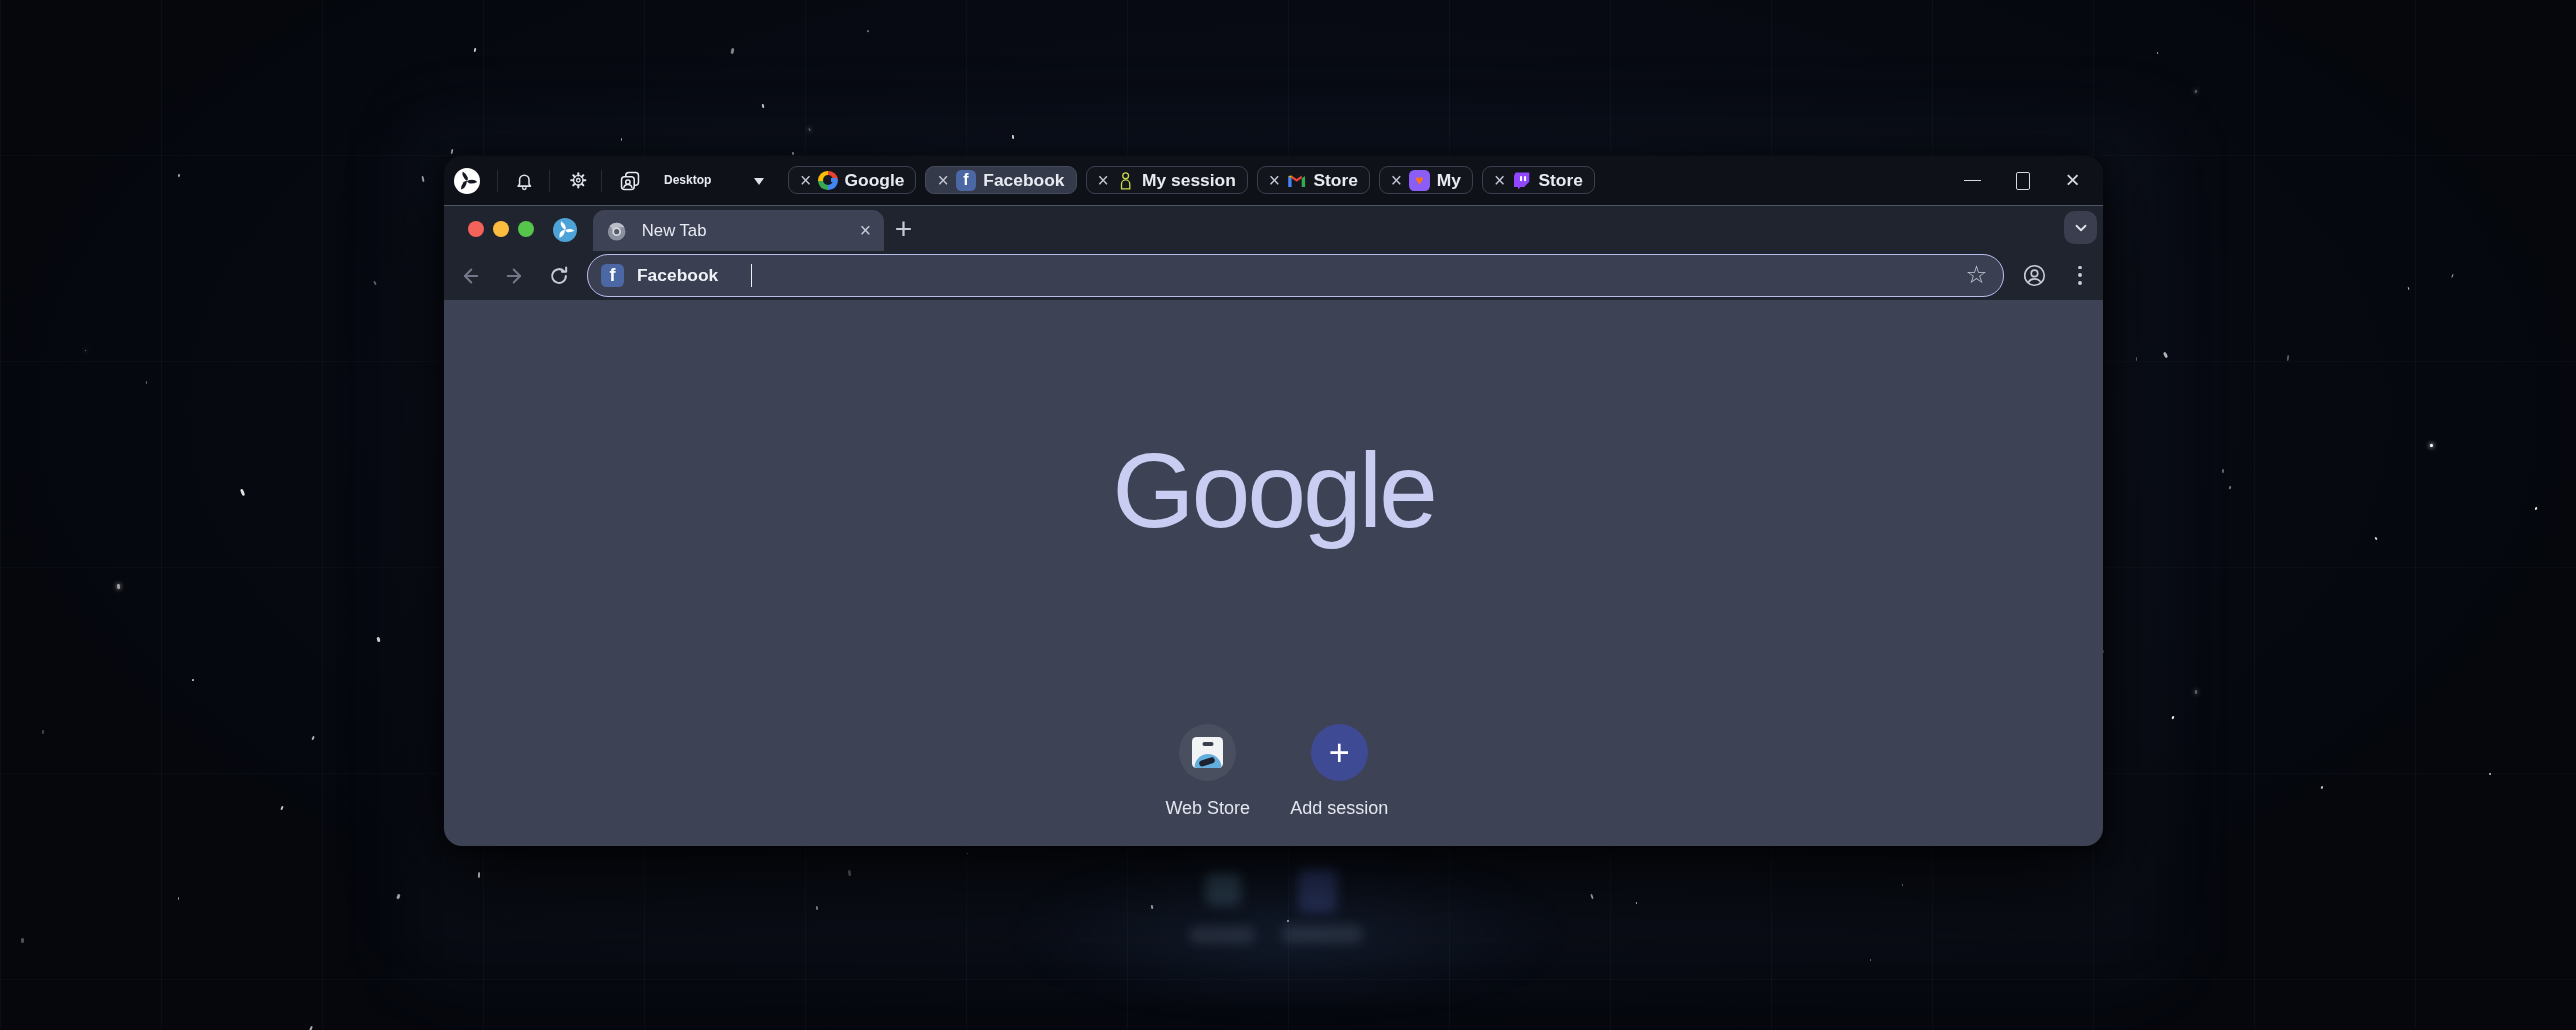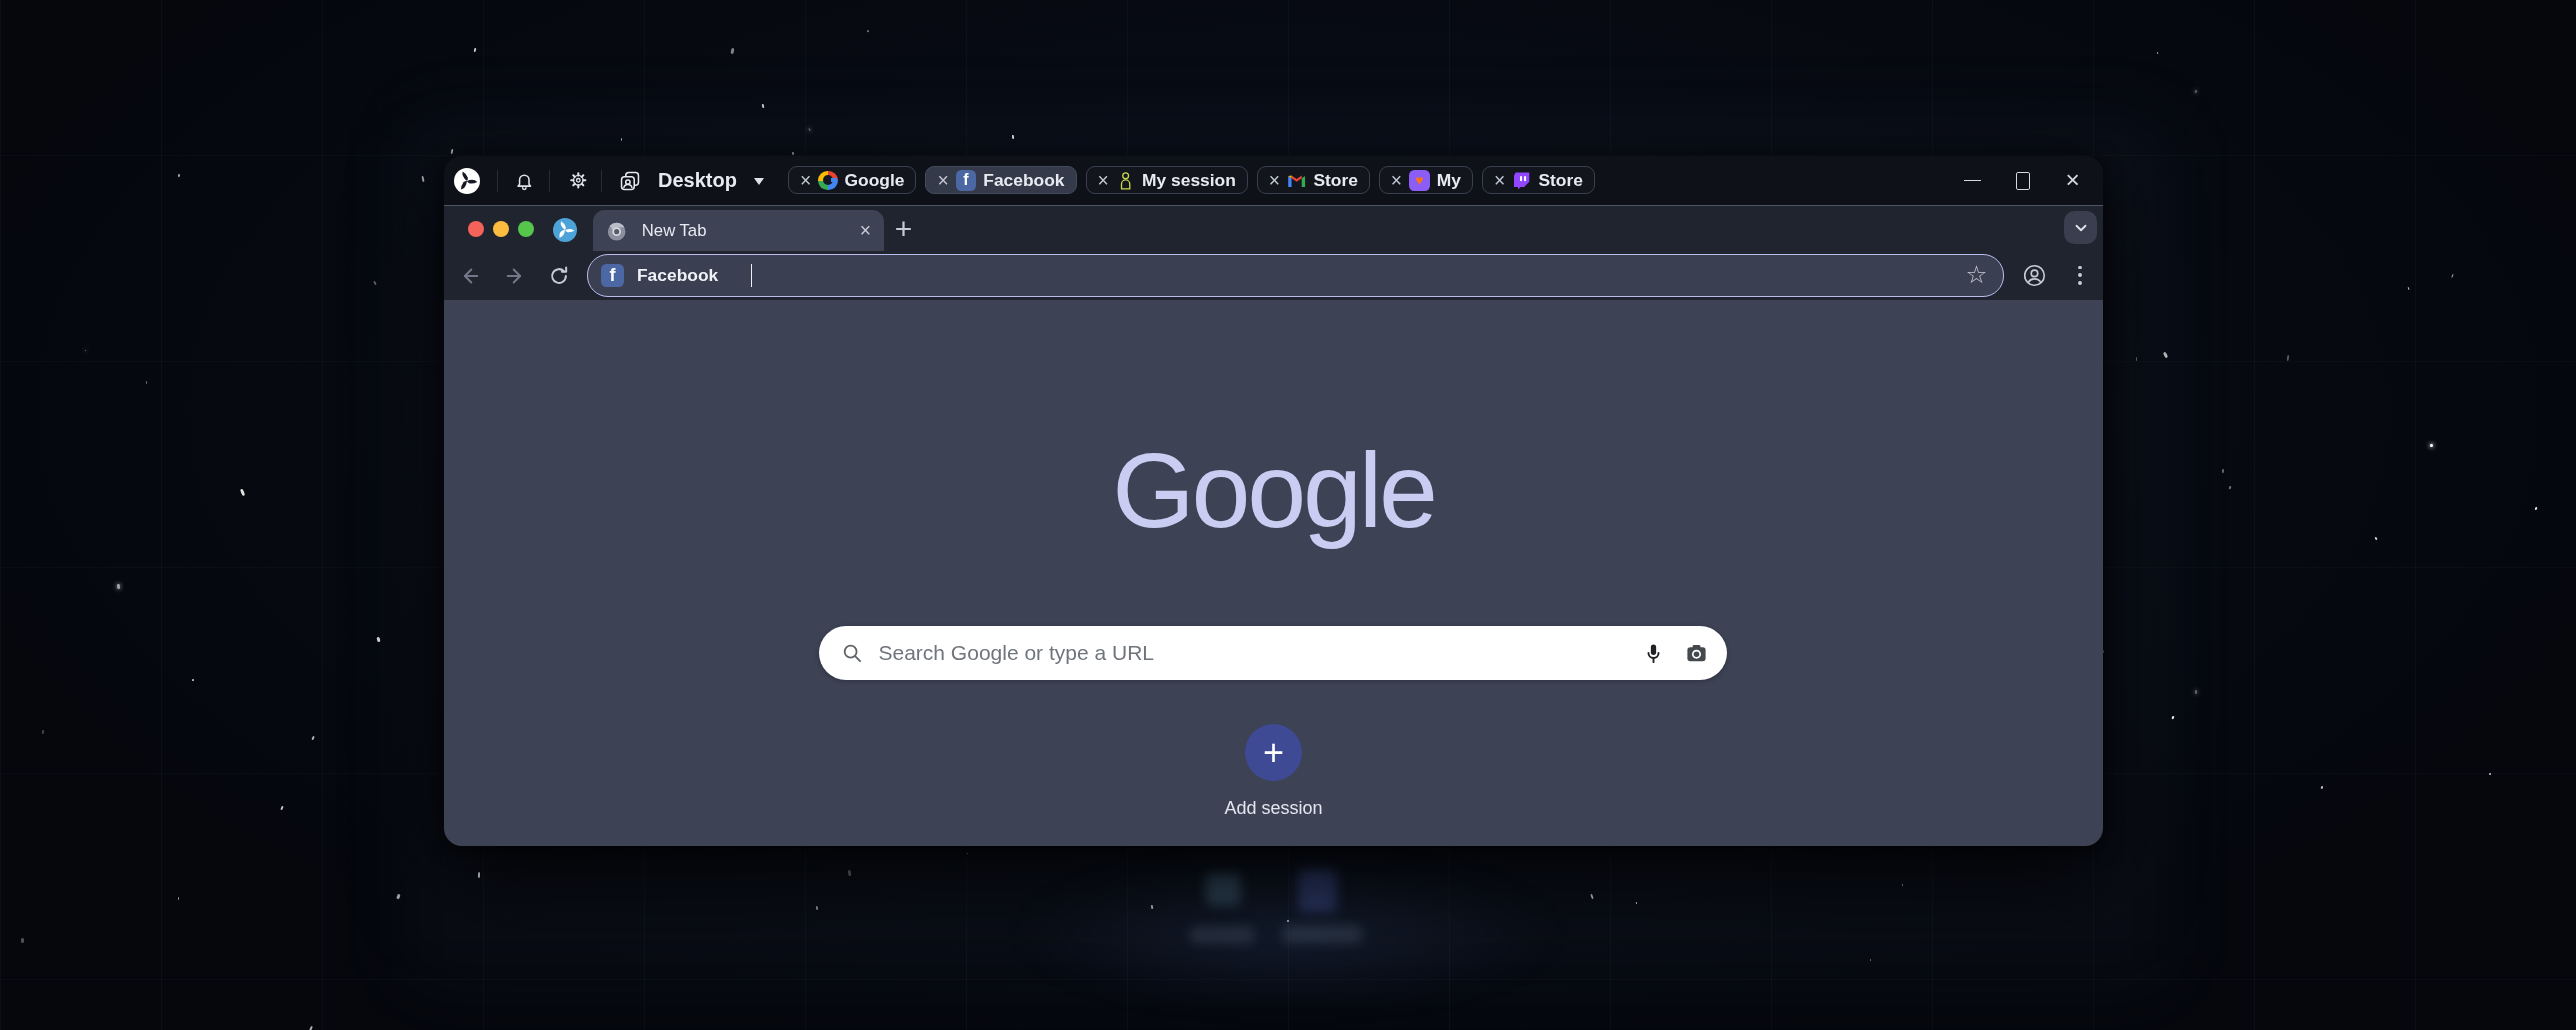--- a/index.html
+++ b/index.html
@@ -40,21 +40,21 @@
 
   
   .titlebar{position:absolute;left:0;top:0;width:100%;height:49px;background:var(--topbar);}
   .tb-abs{position:absolute;}
   .app-logo{left:10.3px;top:11.6px;width:26px;height:26px;}
   .tb-sep{width:1.3px;height:22px;background:#262b36;top:13.5px;}
   .sep-1{left:53px;} .sep-2{left:105px;} .sep-3{left:157px;}
   .icon-btn32{width:20.6px;height:20.6px;top:14px;cursor:pointer;}
   .bell{left:70px;} .gear{left:124px;}
   .sessions-icon{left:175px;top:13.5px;width:22px;height:22px;}
-  .desktop-label{left:214px;top:0;height:49px;line-height:49px;font-size:20px;font-weight:700;color:var(--text);text-align:right;}
+  .desktop-label{left:220px;top:0;height:49px;line-height:49px;font-size:12px;font-weight:700;color:var(--text);text-align:right;}
   .tb-caret{left:310px;top:22px;width:0;height:0;border-left:5.8px solid transparent;border-right:5.8px solid transparent;border-top:7px solid #dfe2ea;}
   .pillrow{position:absolute;left:344px;top:10.3px;height:28px;display:flex;gap:9px;align-items:center;}
   .pill{height:28px;display:flex;align-items:center;gap:7px;padding:0 11px;border:1.3px solid var(--pill_border);
     border-radius:9px;background:rgba(255,255,255,0.02);white-space:nowrap;cursor:pointer;}
   .pill.active{background:var(--pill_active);border-color:#454b5c;}
   .pill .x{font-size:19.3px;line-height:1;color:#c3c8d4;}
   .pill .lbl{font-size:17.4px;font-weight:600;color:var(--text);}
   .fav{width:19.3px;height:19.3px;position:relative;flex:0 0 auto;}
   .g-ring{position:absolute;inset:0;border-radius:50%;background:conic-gradient(#ea4335 0 90deg,#4285f4 90deg 180deg,#34a853 180deg 270deg,#fbbc04 270deg 360deg);}
   .g-hole{position:absolute;inset:4.5px;border-radius:50%;background:#141823;}
@@ -389,40 +389,32 @@
       <div class="kebab">
           <i></i>
           <i></i>
           <i></i>
         </div>
     </div>
 
     <div class="content">
       <div class="glogo">Google</div>
 
-      <div class="searchbar">
-        <svg class="mag" viewBox="0 0 24 24" fill="none" stroke="#5f6368" stroke-width="2" stroke-linecap="round">
-          <circle cx="10.5" cy="10.5" r="6.5"></circle>
-            <line x1="15.4" y1="15.4" x2="20.8" y2="20.8"></line>
-        </svg>
-        <input class="search-input" type="text" placeholder="Search Google or type a URL" style="">
-        <svg class="sb-icon" viewBox="0 0 24 24">
-          <rect x="9.25" y="2.5" width="5.5" height="11" rx="2.75" fill="#1f2124"></rect>
-          <path d="M6.75 11.5 a5.25 5.25 0 0 0 10.5 0" fill="none" stroke="#1f2124" stroke-width="2" stroke-linecap="round"></path>
-          <line x1="12" y1="16.75" x2="12" y2="21" stroke="#1f2124" stroke-width="2" stroke-linecap="round"></line>
-        </svg>
-        <svg class="sb-icon" viewBox="0 0 24 24">
-          <rect x="8" y="3" width="8" height="5" rx="1.5" fill="#44494f"></rect>
-          <rect x="2.5" y="5.5" width="19" height="14.5" rx="3" fill="#44494f"></rect>
-          <circle cx="12" cy="12.7" r="4.7" fill="#ffffff"></circle>
-          <circle cx="12" cy="12.7" r="2.9" fill="#44494f"></circle>
-        </svg>
-      </div>
 
       <div class="shortcuts">
+        <div class="tile">
+          <div class="tile-circle ws-circle">
+            <div class="ws-bag">
+                <div class="ws-slot"></div>
+                <div class="ws-dome"></div>
+                <div class="ws-whale"></div>
+              </div>
+          </div>
+          <div class="tile-label">Web Store</div>
+        </div>
         <div class="tile">
           <div class="tile-circle add-circle">
             <span class="add-plus">+</span>
           </div>
           <div class="tile-label">Add session</div>
         </div>
       </div>
     </div>
 
   </div>

